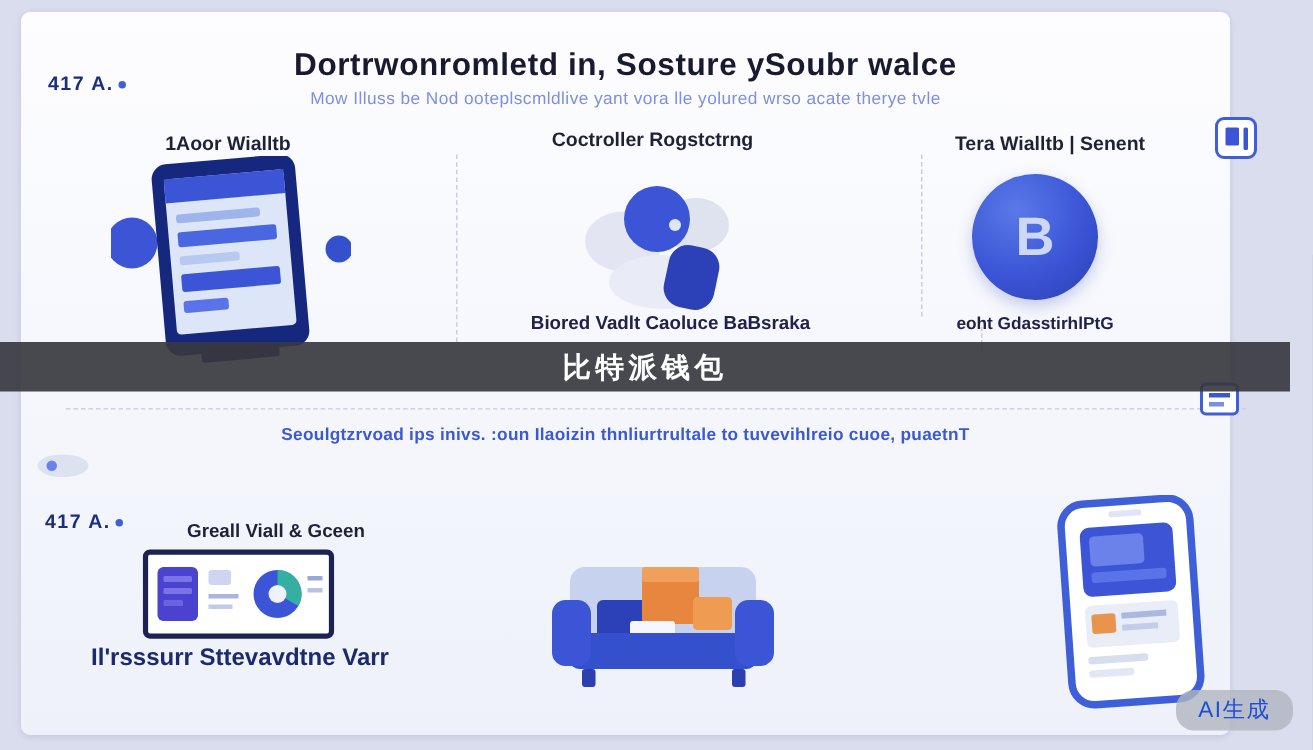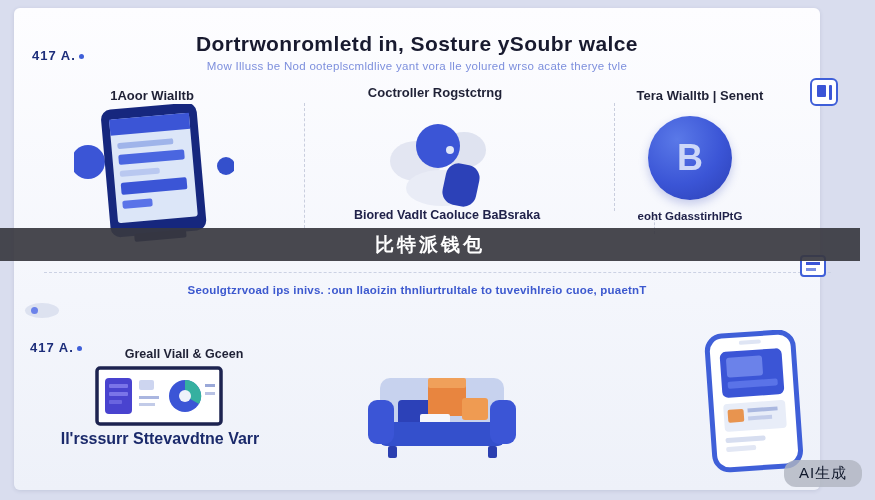--- a/index.html
+++ b/index.html
@@ -75,21 +75,21 @@
   .mini-icon-mid .line2{position:absolute;left:4px;top:11px;width:10px;height:3px;background:#7a8ee2;}
   .pebble{
     position:absolute;left:11px;top:295px;width:34px;height:15px;border-radius:50%;
     background:#dde2f0;
   }
   .pebble i{position:absolute;left:6px;top:4px;width:7px;height:7px;border-radius:50%;background:#6b82ea;}
   .illus{position:absolute;}
   .watermark{
     position:absolute;right:13px;bottom:13px;width:78px;height:27px;border-radius:12px;
     background:rgba(176,181,192,.8);display:flex;align-items:center;justify-content:center;
-    font-size:15px;color:#0f172a;letter-spacing:1px;z-index:6;
+    font-size:15px;color:#1d4ed8;letter-spacing:1px;z-index:6;
   }
 </style>
 </head>
 <body>
 
 <div class="stage">
 
   <div class="card">
 
     <div class="title">Dortrwonromletd in, Sosture ySoubr walce</div>

